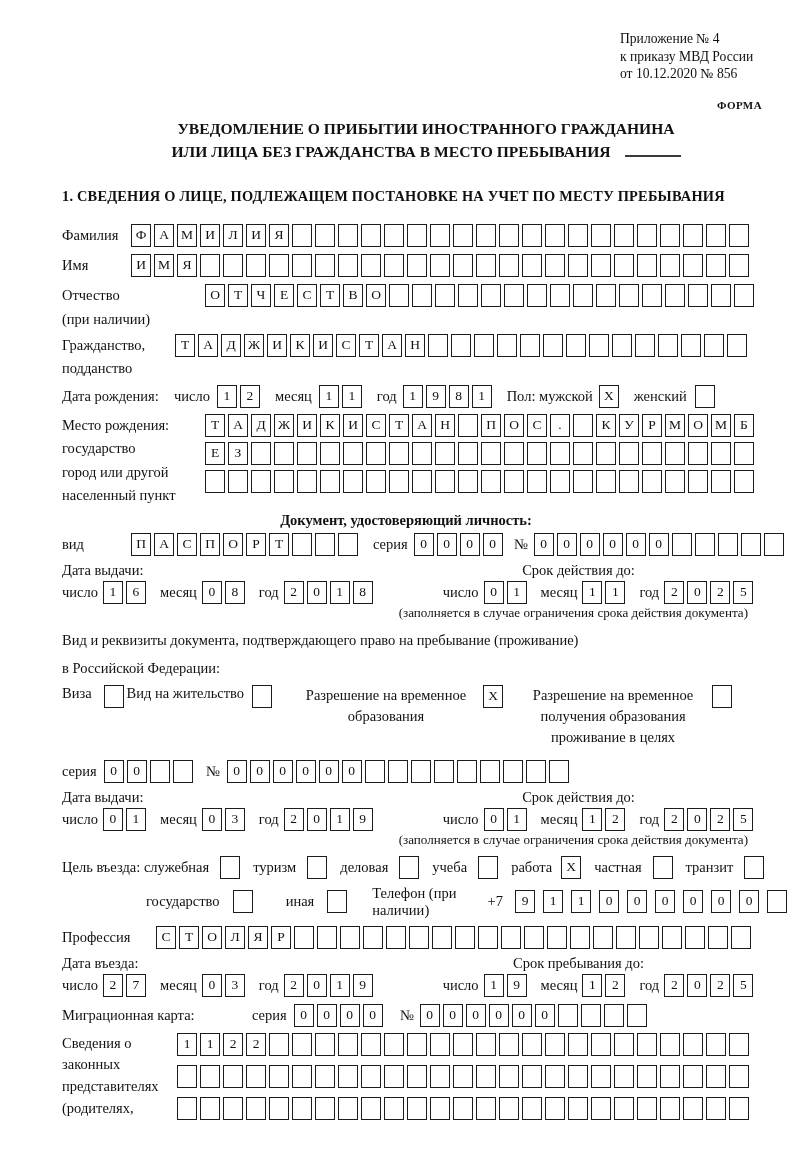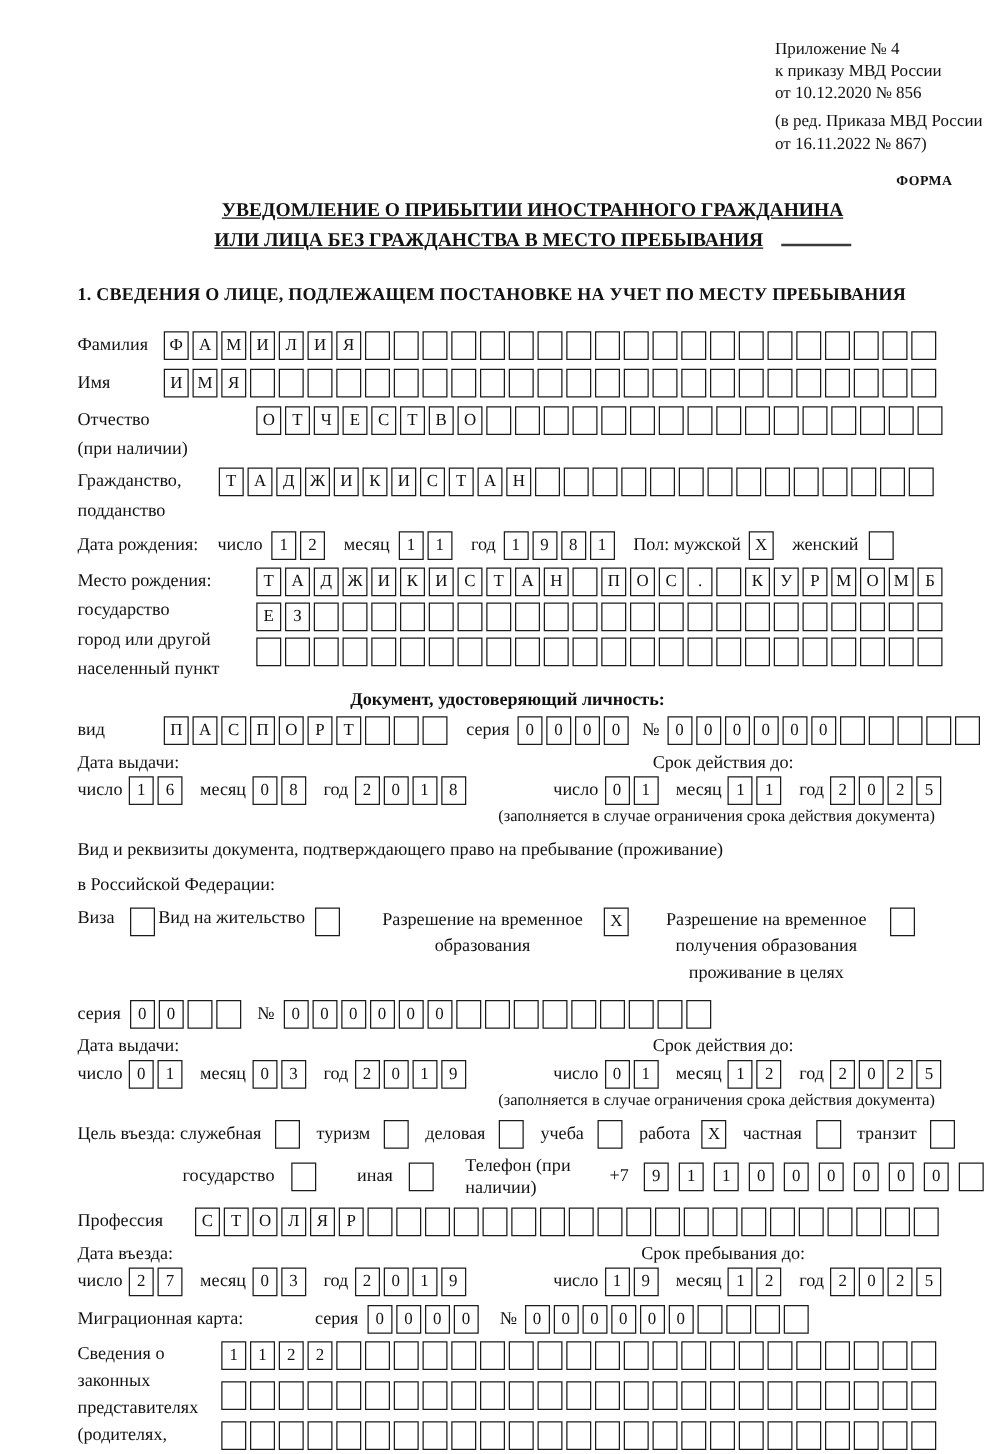--- a/index.html
+++ b/index.html
@@ -10,21 +10,21 @@
     font-family:"Liberation Serif","DejaVu Serif",serif;
     font-size:14.5px;
   }
   .page { padding:30px 10px 0 62px; }
 
   
   .appendix { margin-left:558px; font-size:13.6px; line-height:1.3; }
   .appendix .grp2 { margin-top:5px; }
   .forma { text-align:right; font-weight:bold; font-size:11px; margin:16px 28px 6px 0; letter-spacing:.4px; }
 
-  .title { text-align:center; font-weight:bold; font-size:15.6px; line-height:1.5; margin-top:6px;text-decoration:underline; }
+  .title { text-align:center; font-weight:bold; font-size:15.6px; line-height:1.5; margin-top:6px; }
   .title .blank { display:inline-block; width:56px; height:13px; border-bottom:2.2px solid #3a3a3a; margin-left:14px; }
 
   .sec-head { font-weight:bold; font-size:14.4px; margin:24px 0 18px 0; letter-spacing:.2px; }
 
   
   .frow { display:flex; align-items:center; margin-bottom:4px; min-height:26px; }
   .lbl { flex:none; }
   .w69 { width:69px; } .w113 { width:113px; } .w143 { width:143px; } .w94 { width:94px; }
   .boxes { display:inline-flex; flex:none; }
   .cell {
@@ -66,24 +66,20 @@
 </style>
 </head>
 <body>
 
 <div class="page">
 
   <div class="appendix">
     <div>Приложение № 4</div>
     <div>к приказу МВД России</div>
     <div>от 10.12.2020 № 856</div>
-    <div class="grp2">
-      <div>(в ред. Приказа МВД России</div>
-      <div>от 16.11.2022 № 867)</div>
-    </div>
   </div>
 
   <div class="forma">ФОРМА</div>
 
   <div class="title">
     <div>УВЕДОМЛЕНИЕ О ПРИБЫТИИ ИНОСТРАННОГО ГРАЖДАНИНА</div>
     <div>
       <span>ИЛИ ЛИЦА БЕЗ ГРАЖДАНСТВА В МЕСТО ПРЕБЫВАНИЯ</span><span class="blank"></span>
     </div>
   </div>

